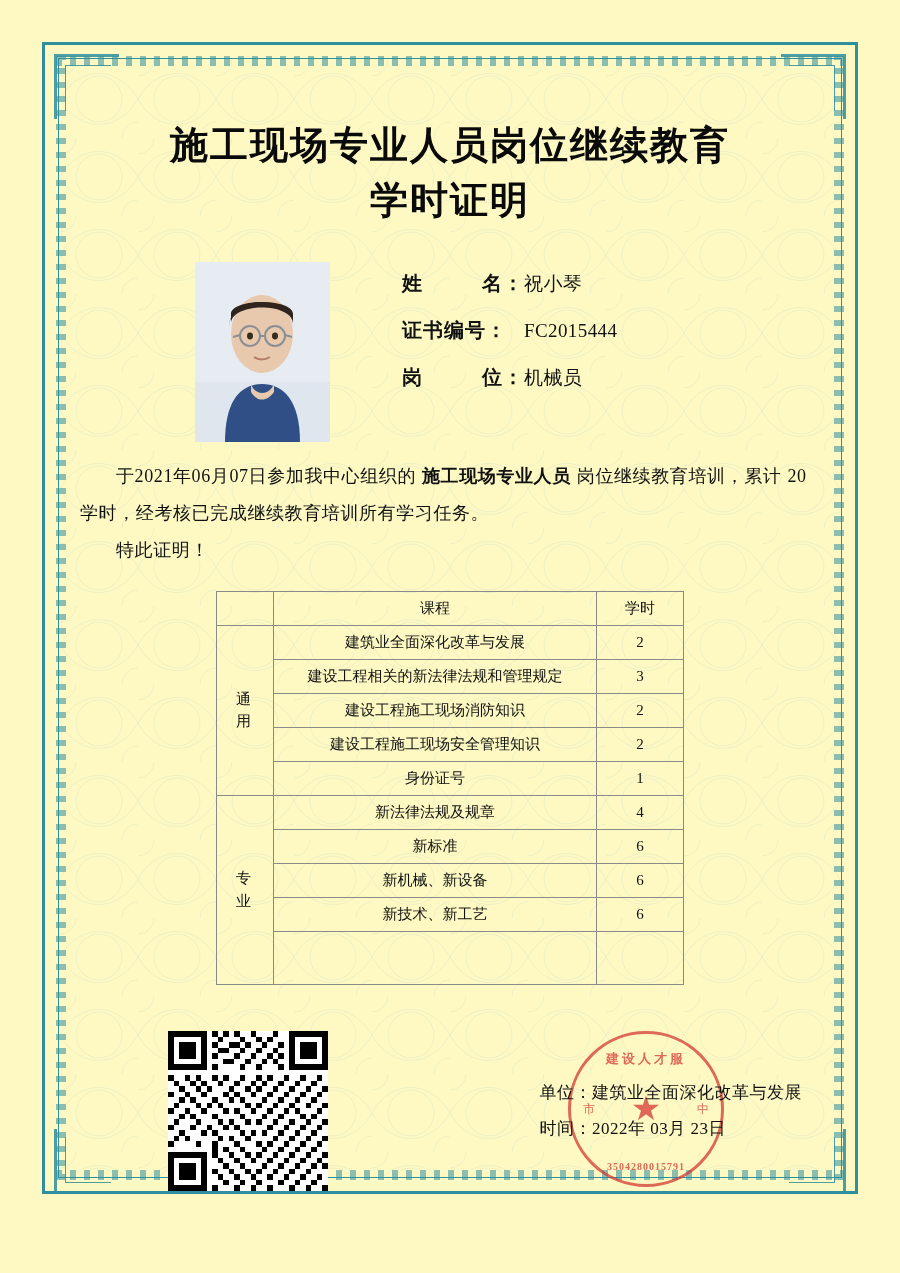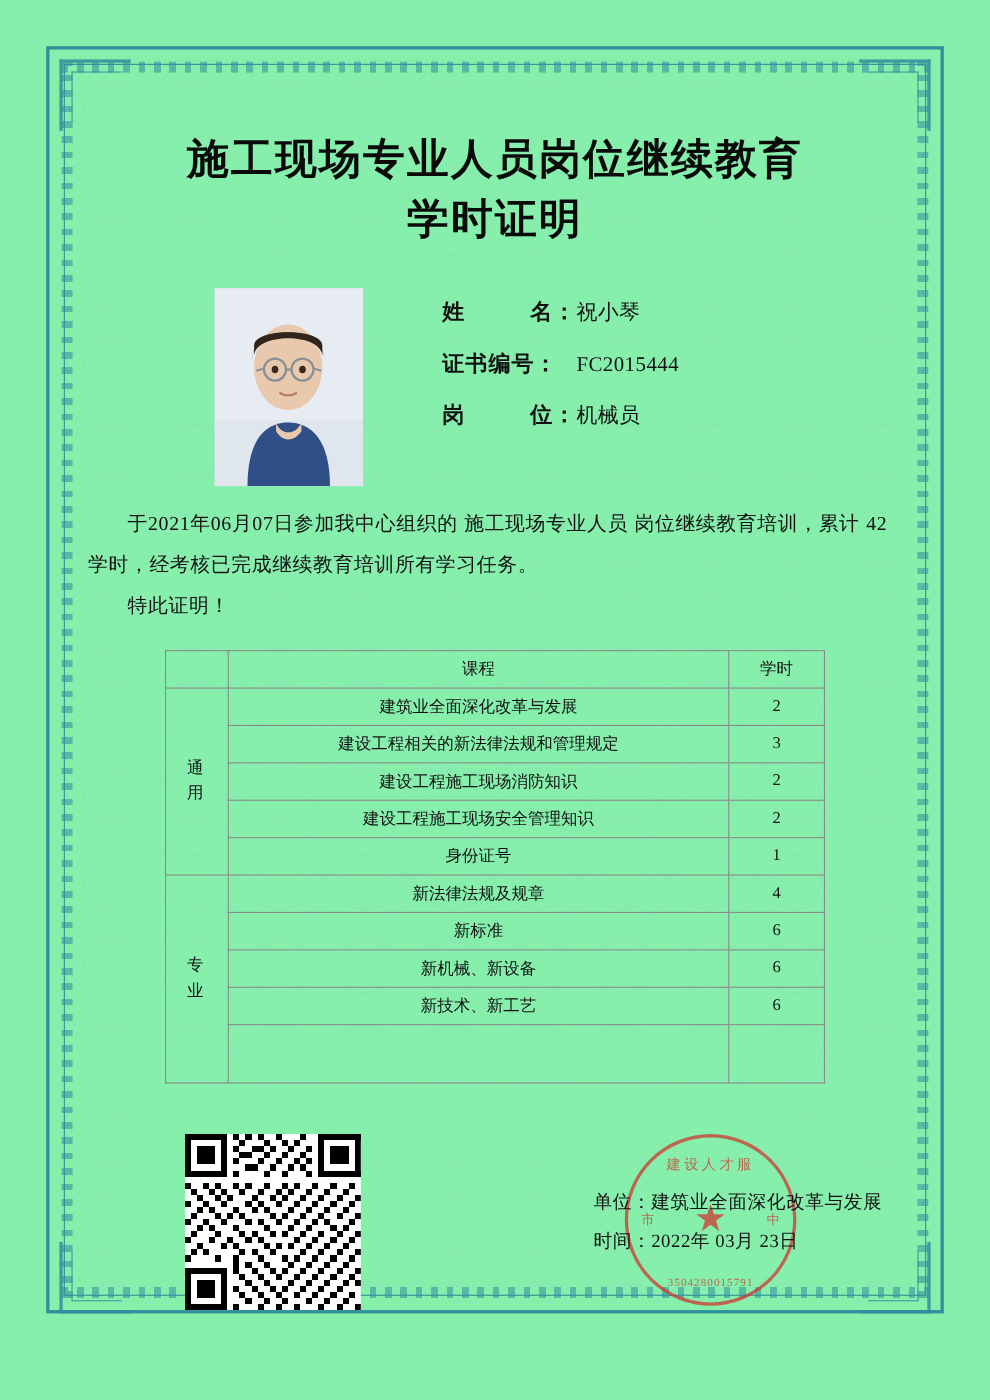--- a/index.html
+++ b/index.html
@@ -14,21 +14,21 @@
     color: #111;
     position: relative;
     overflow: hidden;
   }
 
   .page {
     position: absolute;
     left: 0; top: 0;
     width: 900px;
     height: 1273px;
-    background: #86efac;
+    background: #fef9c3;
   }
 
   
   .border-outer {
     position: absolute;
     left: 42px; top: 42px;
     width: 816px;
     height: 1152px;
     border: 3px solid #2f8f9d;
     box-sizing: border-box;
@@ -149,31 +149,31 @@
   }
 
   .para {
     margin-top: 16px;
     font-size: 18px;
     line-height: 2.05;
     letter-spacing: .6px;
   }
   .para .indent { display: inline-block; width: 36px; }
   .para .em {
-    font-weight: normal;
+    font-weight: bold;
     padding: 0 6px;
     text-align: right;
   }
   .para .num { padding: 0 6px; }
 
   
   table.courses {
     margin: 22px auto 0 auto;
     border-collapse: collapse;
-    width: 600px;
+    width: 468px;
     font-size: 15px;
   }
   table.courses td, table.courses th {
     border: 1px solid #8a8a8a;
     text-align: center;
     font-weight: normal;
     padding: 6px 4px;
     height: 21px;
   }
   table.courses th { font-size: 15px; }
@@ -232,20 +232,21 @@
     font-size: 34px;
     line-height: 1;
     color: #d2322d;
   }
   .stamp .arc-top, .stamp .arc-bottom {
     position: absolute;
     left: 0; width: 100%;
     text-align: center;
     font-size: 13px;
     letter-spacing: 3px;
+    font-weight: bold;
   }
   .stamp .arc-top { top: 16px; }
   .stamp .arc-bottom { bottom: 12px; font-size: 10px; letter-spacing: 1px; }
   .stamp .side-l, .stamp .side-r {
     position: absolute;
     top: 50%;
     transform: translateY(-50%);
     font-size: 12px;
   }
   .stamp .side-l { left: 12px; }
@@ -327,21 +328,21 @@
             <i>岗</i>
               <i>位：</i>
           </span>
           <span class="field-value">机械员</span>
         </div>
 
       </div>
     </div>
 
     <div class="para">
-      <span class="indent"></span><span>于2021年06月07日参加我中心组织的</span><span class="em">施工现场专业人员</span><span>岗位继续教育培训，累计</span><span class="num">42</span><span>学时，经考核已完成继续教育培训所有学习任务。</span><br>
+      <span class="indent"></span><span>于2021年06月07日参加我中心组织的</span><span class="em">施工现场专业人员</span><span>岗位继续教育培训，累计</span><span class="num">20</span><span>学时，经考核已完成继续教育培训所有学习任务。</span><br>
       <span class="indent"></span><span>特此证明！</span>
     </div>
 
     <table class="courses">
       <tbody>
           <tr>
         <th class="cat"></th>
         <th class="course">课程</th>
         <th class="hours">学时</th>
       </tr>

